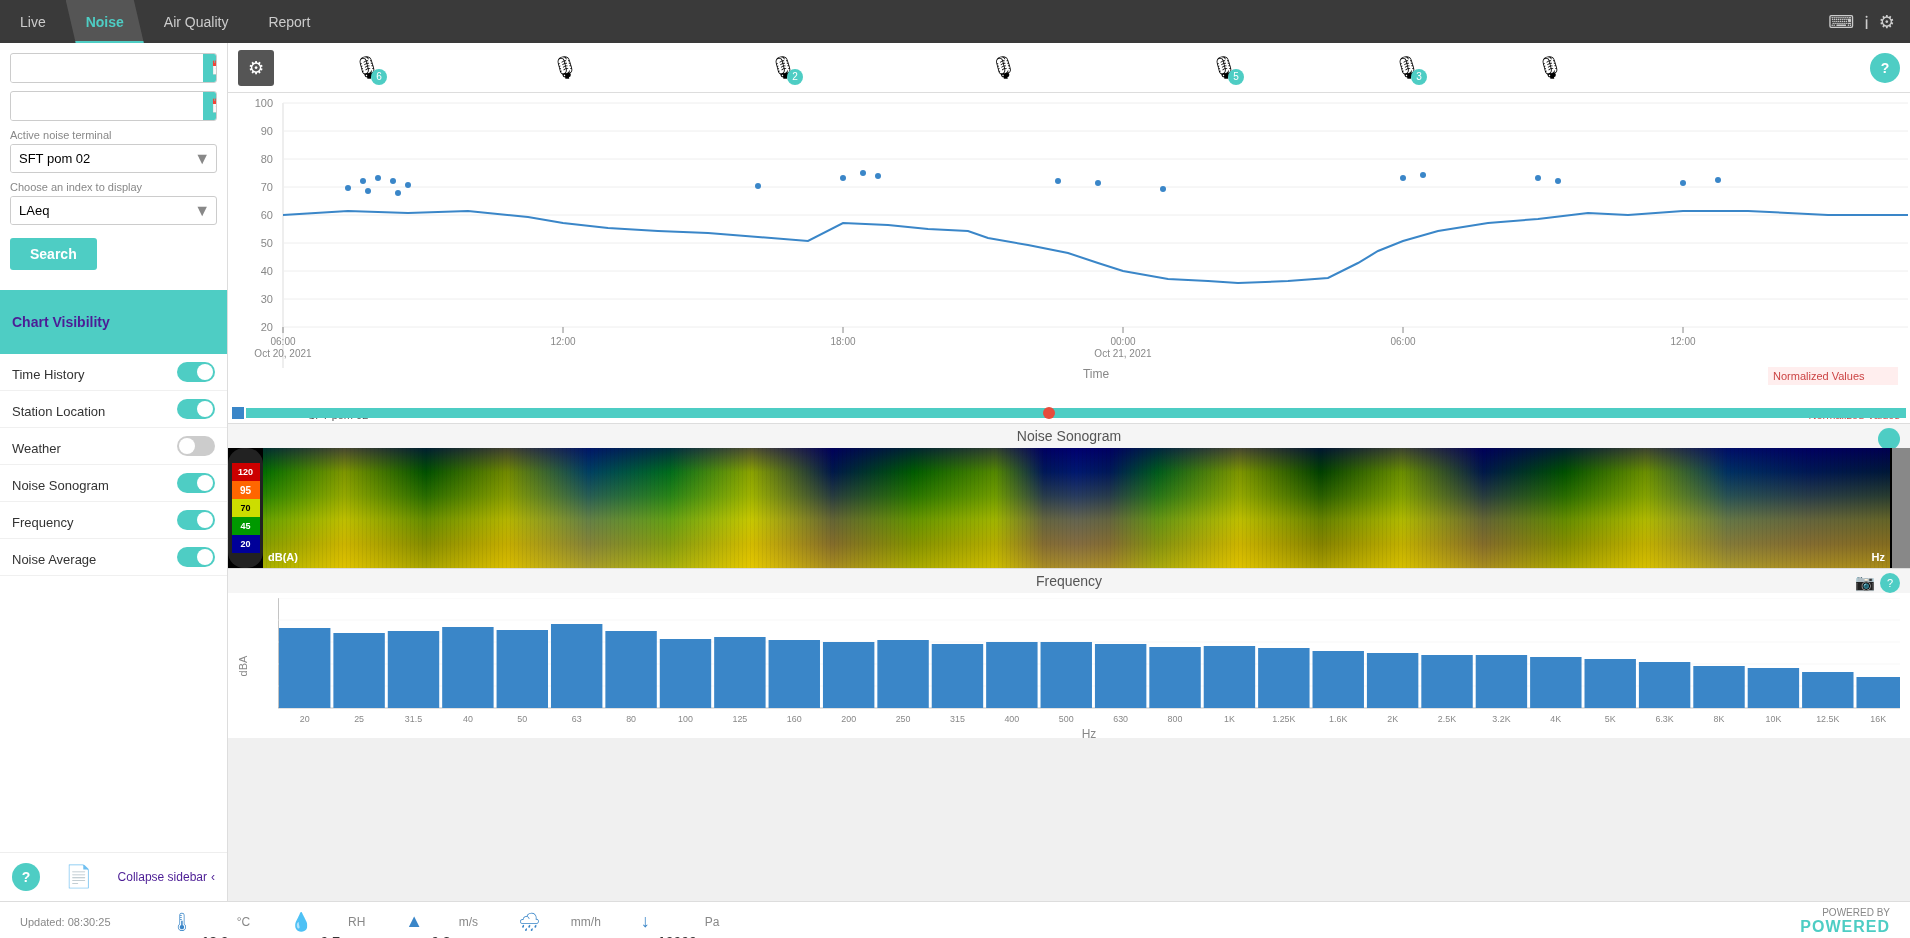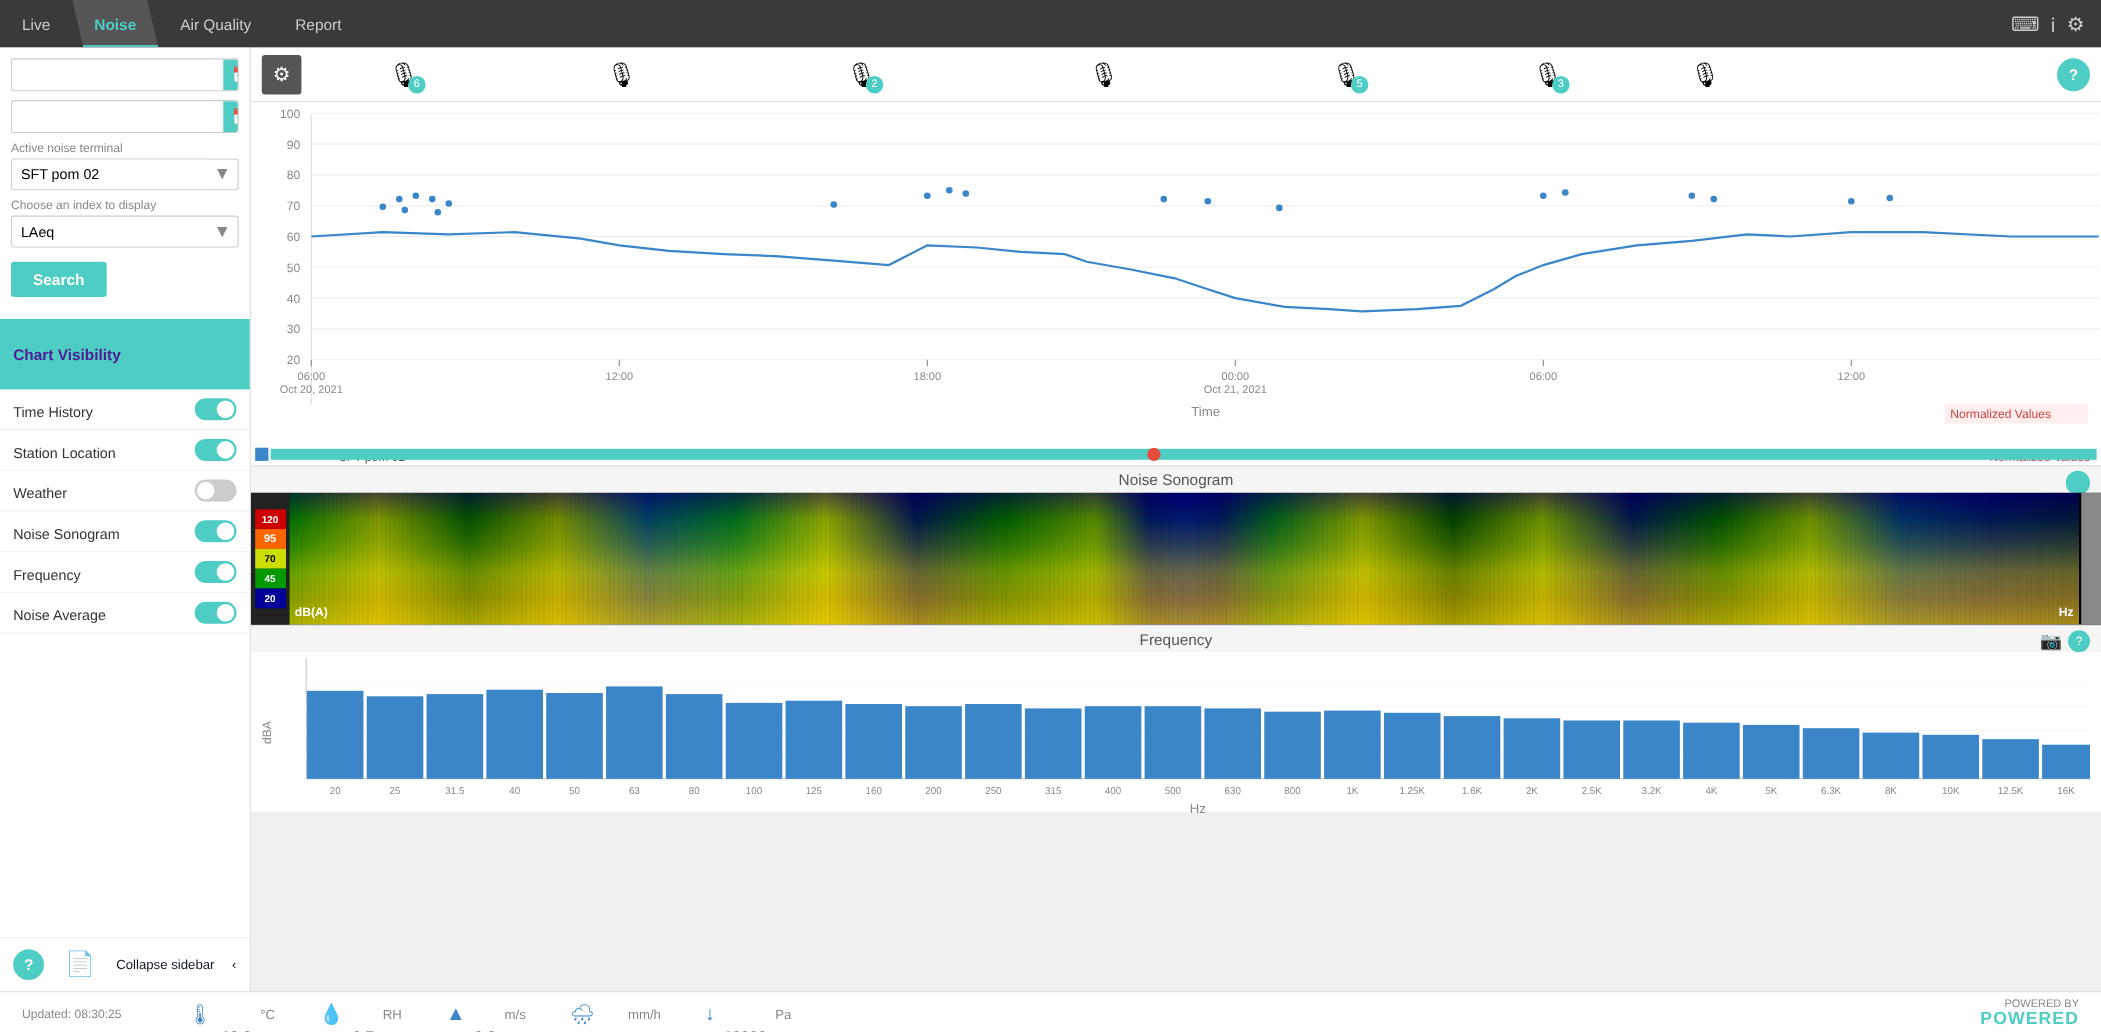--- a/index.html
+++ b/index.html
@@ -182,22 +182,22 @@
       width: 28px; height: 28px;
       background: #4ecdc4;
       border-radius: 50%;
       display: flex; align-items: center; justify-content: center;
       color: white; font-weight: bold; font-size: 14px; cursor: pointer;
     }
     .pdf-icon {
       color: #e74c3c; font-size: 22px; cursor: pointer;
     }
     .collapse-btn {
-      display: flex; align-items: flex-start; gap: 16px;
-      font-size: 12px; color: #0f172a; cursor: pointer;
+      display: flex; align-items: flex-start; gap: 4px;
+      font-size: 12px; color: #4c1d95; cursor: pointer;
     }
 
     
     .content-area {
       flex: 1;
       display: flex;
       flex-direction: column;
       overflow: hidden;
     }
 
@@ -577,21 +577,21 @@
     </div>
 
     <div>
       <div class="sonogram-header">
         <span>Noise Sonogram</span>
         <div class="sonogram-green-dot"></div>
       </div>
 
       <div style="position:relative; height:120px; background:#000; overflow:hidden;">
 
-        <div style="position:absolute; left:0; top:0; width:35px; height:100%; background:#222; z-index:2; display:flex; flex-direction:column; justify-content:space-around; align-items:center;">
+        <div style="position:absolute; left:0; top:0; width:35px; height:100%; background:#222; z-index:2; display:flex; flex-direction:column; justify-content:space-around; align-items:center;border-radius:16px;">
           <div style="display:flex;flex-direction:column;align-items:center;width:100%;">
             <div style="background:#cc0000;width:28px;height:18px;display:flex;align-items:center;justify-content:center;">
                 <span style="color:white;font-size:9px;font-weight:bold;">120</span>
               </div>
             <div style="background:#ff6600;width:28px;height:18px;display:flex;align-items:center;justify-content:center;">
                 <span style="color:white;font-size:10px;font-weight:bold;">95</span>
               </div>
             <div style="background:#ccdd00;width:28px;height:18px;display:flex;align-items:center;justify-content:center;">
                 <span style="color:black;font-size:9px;font-weight:bold;">70</span>
               </div>

